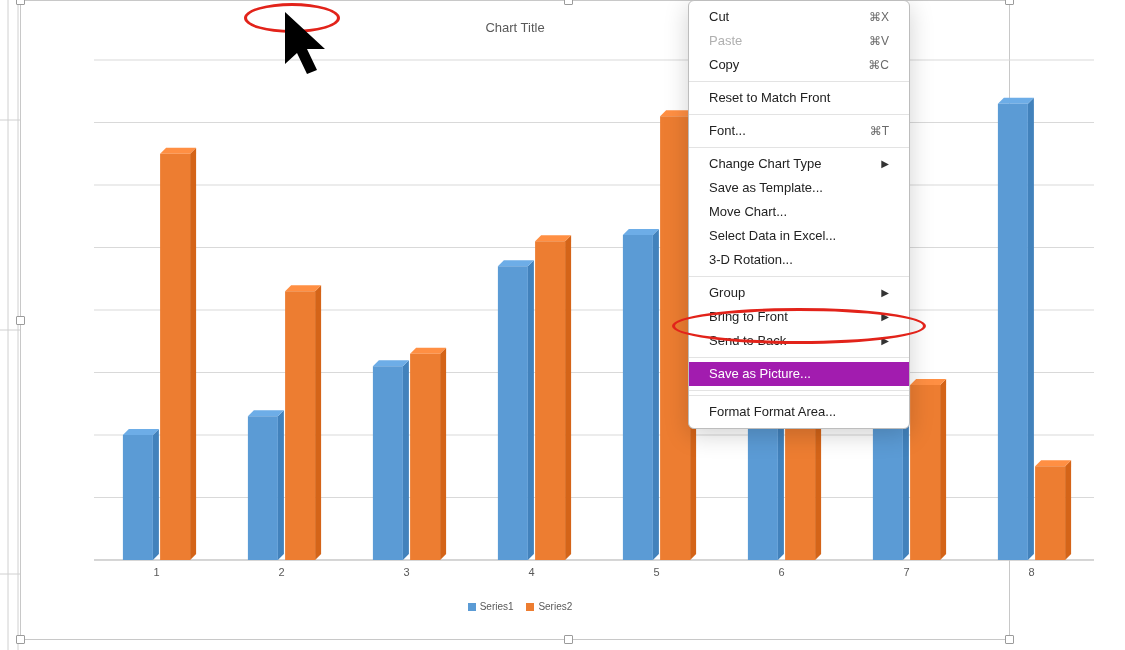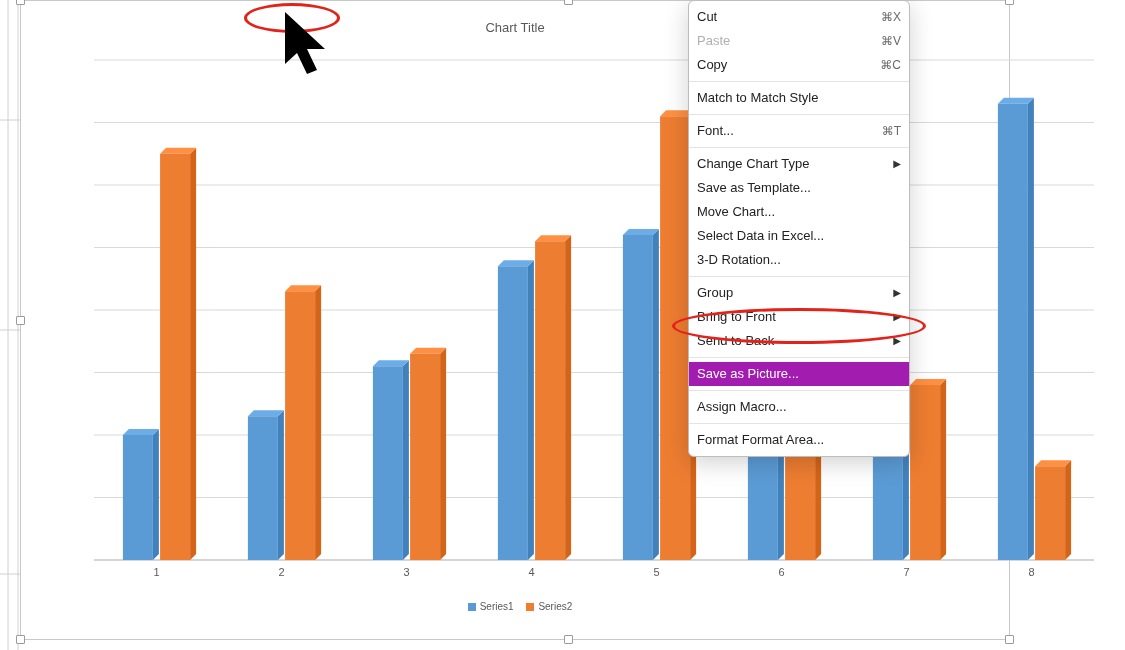--- a/index.html
+++ b/index.html
@@ -8,21 +8,21 @@
   .handle{position:absolute;width:7px;height:7px;border:1px solid #9b9b9b;background:#fff;border-radius:1px}
   .chart-title{position:absolute;left:0;top:20px;width:100%;text-align:center;font-size:13px;color:#595959}
   .plot{position:absolute;left:64px;top:50px;width:1020px;height:530px}
   .grid line{stroke:#d9d9d9;stroke-width:1}
   .axis text{font-size:11px;fill:#595959}
   .axis-line{stroke:#bfbfbf;stroke-width:1}
   .legend{position:absolute;left:0;bottom:28px;width:100%;text-align:center;font-size:10px;color:#595959}
   .swatch{display:inline-block;width:8px;height:8px;margin:0 4px 0 10px;vertical-align:middle}
   
   .ctx-menu{position:absolute;left:688px;top:0;width:220px;background:#fff;border:1px solid #bdbdbd;border-radius:6px;box-shadow:0 6px 24px rgba(0,0,0,.18);font-size:13px;color:#222;padding:4px 0}
-  .ctx-item{display:flex;align-items:flex-start;justify-content:space-between;padding:3px 8px;line-height:18px;cursor:default}
+  .ctx-item{display:flex;align-items:flex-start;justify-content:space-between;padding:3px 20px;line-height:18px;cursor:default}
   .ctx-item.disabled{color:#b0b0b0}
   .ctx-item.highlight{background:#a21caf;color:#fff}
   .ctx-sep{height:1px;margin:4px 0;background:#e3e3e3}
   .ctx-sub{font-size:12px;color:#333;margin-left:6px}
   .ctx-key{color:#6a6a6a;font-size:12px}
   .arrow{font-size:10px}
   
   .annot-oval{position:absolute;border:3px solid #e2231a;border-radius:50%;pointer-events:none}
   
   .cursor-arrow{position:absolute;pointer-events:none}
@@ -151,21 +151,21 @@
     <div class="ctx-item disabled">
       <span>Paste</span>
       <span class="ctx-key">⌘V</span>
     </div>
     <div class="ctx-item">
       <span>Copy</span>
       <span class="ctx-key">⌘C</span>
     </div>
     <div class="ctx-sep"></div>
     <div class="ctx-item">
-      <span>Match to Match Style</span>
+      <span>Reset to Match Front</span>
     </div>
     <div class="ctx-sep"></div>
     <div class="ctx-item">
       <span>Font...</span>
       <span class="ctx-key">⌘T</span>
     </div>
     <div class="ctx-sep"></div>
     <div class="ctx-item">
       <span>Change Chart Type</span>
       <span class="ctx-sub arrow">▶</span>
@@ -193,23 +193,20 @@
     </div>
     <div class="ctx-item">
       <span>Send to Back</span>
       <span class="ctx-sub arrow">▶</span>
     </div>
     <div class="ctx-sep"></div>
     <div class="ctx-item highlight">
       <span>Save as Picture...</span>
     </div>
     <div class="ctx-sep"></div>
-    <div class="ctx-item">
-      <span>Assign Macro...</span>
-    </div>
     <div class="ctx-sep"></div>
     <div class="ctx-item">
       <span>Format Format Area...</span>
     </div>
   </div>
 
 <div class="annot-oval" id="oval1" style="left: 244px; top: 3px; width: 90px; height: 24px;"></div>
 <div class="annot-oval" id="oval2" style="left: 672px; top: 308px; width: 248px; height: 30px;"></div>
 
 <svg class="cursor-arrow" id="cursor" width="70" height="80" style="left: 285px; top: 12px;">

